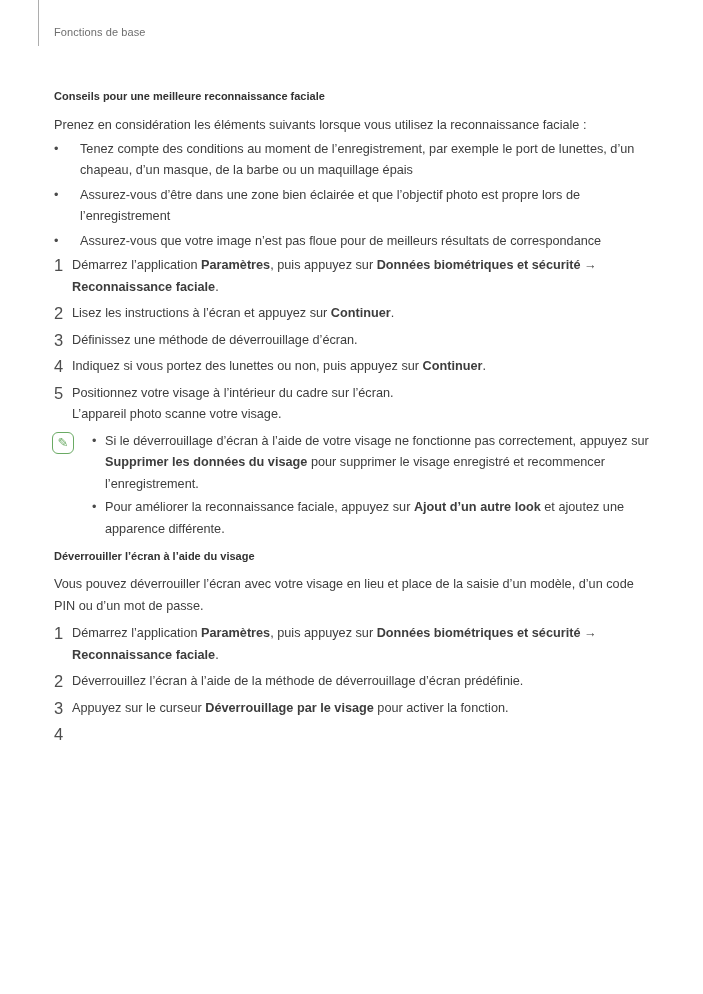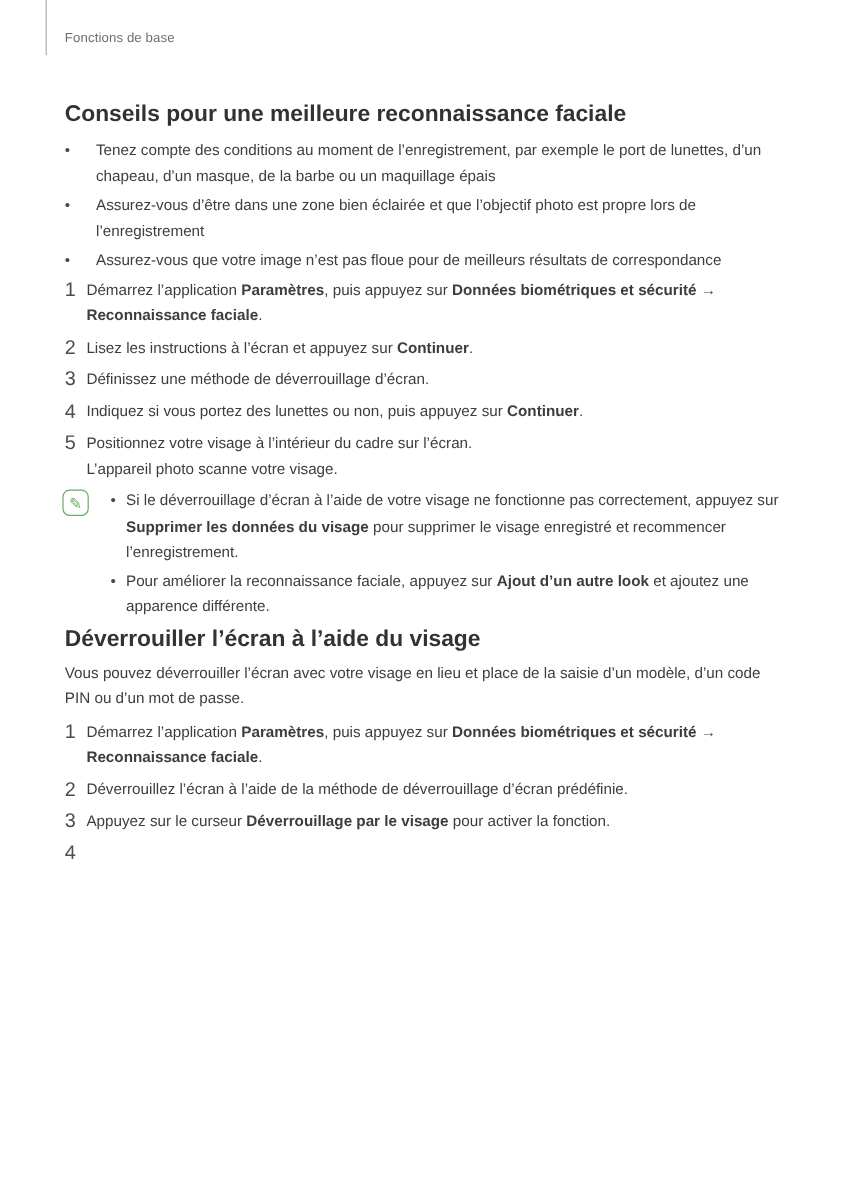--- a/index.html
+++ b/index.html
@@ -32,21 +32,21 @@
   main {
     position: absolute;
     left: 54px; top: 0;
     width: 598px;
     font-size: 12.7px;
     line-height: 21.5px;
   }
 
   .section-title {
     margin: 0;
-    font-size: 19px;
+    font-size: 11px;
     line-height: 20px;
     font-weight: 700;
     color: #323232;
   }
   #s1-title { margin-top: 86px; margin-bottom: 9px; }
   #s2-title { margin-top: 14px; margin-bottom: 8px; }
   #s3-title { margin-top: 4px; margin-bottom: 8px; }
 
   .intro { margin: 0 0 6px 0; }
   #s1-intro { margin-bottom: 2px; }
@@ -108,20 +108,21 @@
 </style>
 </head>
 <body>
 
 <div class="vline"></div>
 <div class="running-header">Fonctions de base</div>
 
 <main>
 
   <h2 class="section-title" id="s1-title">Conseils pour une meilleure reconnaissance faciale</h2>
+  <p class="intro" id="s1-intro">Prenez en considération les éléments suivants lorsque vous utilisez la reconnaissance faciale :</p>
 
   <div class="bullet-row">
     <span class="dot">•</span>
     <span class="btext"><span>Tenez compte des conditions au moment de l’enregistrement, par exemple le port de lunettes, d’un chapeau, d’un masque, de la barbe ou un maquillage épais</span></span>
   </div>
   <div class="bullet-row">
     <span class="dot">•</span>
     <span class="btext"><span>Assurez-vous d’être dans une zone bien éclairée et que l’objectif photo est propre lors de l’enregistrement</span></span>
   </div>
   <div class="bullet-row">

